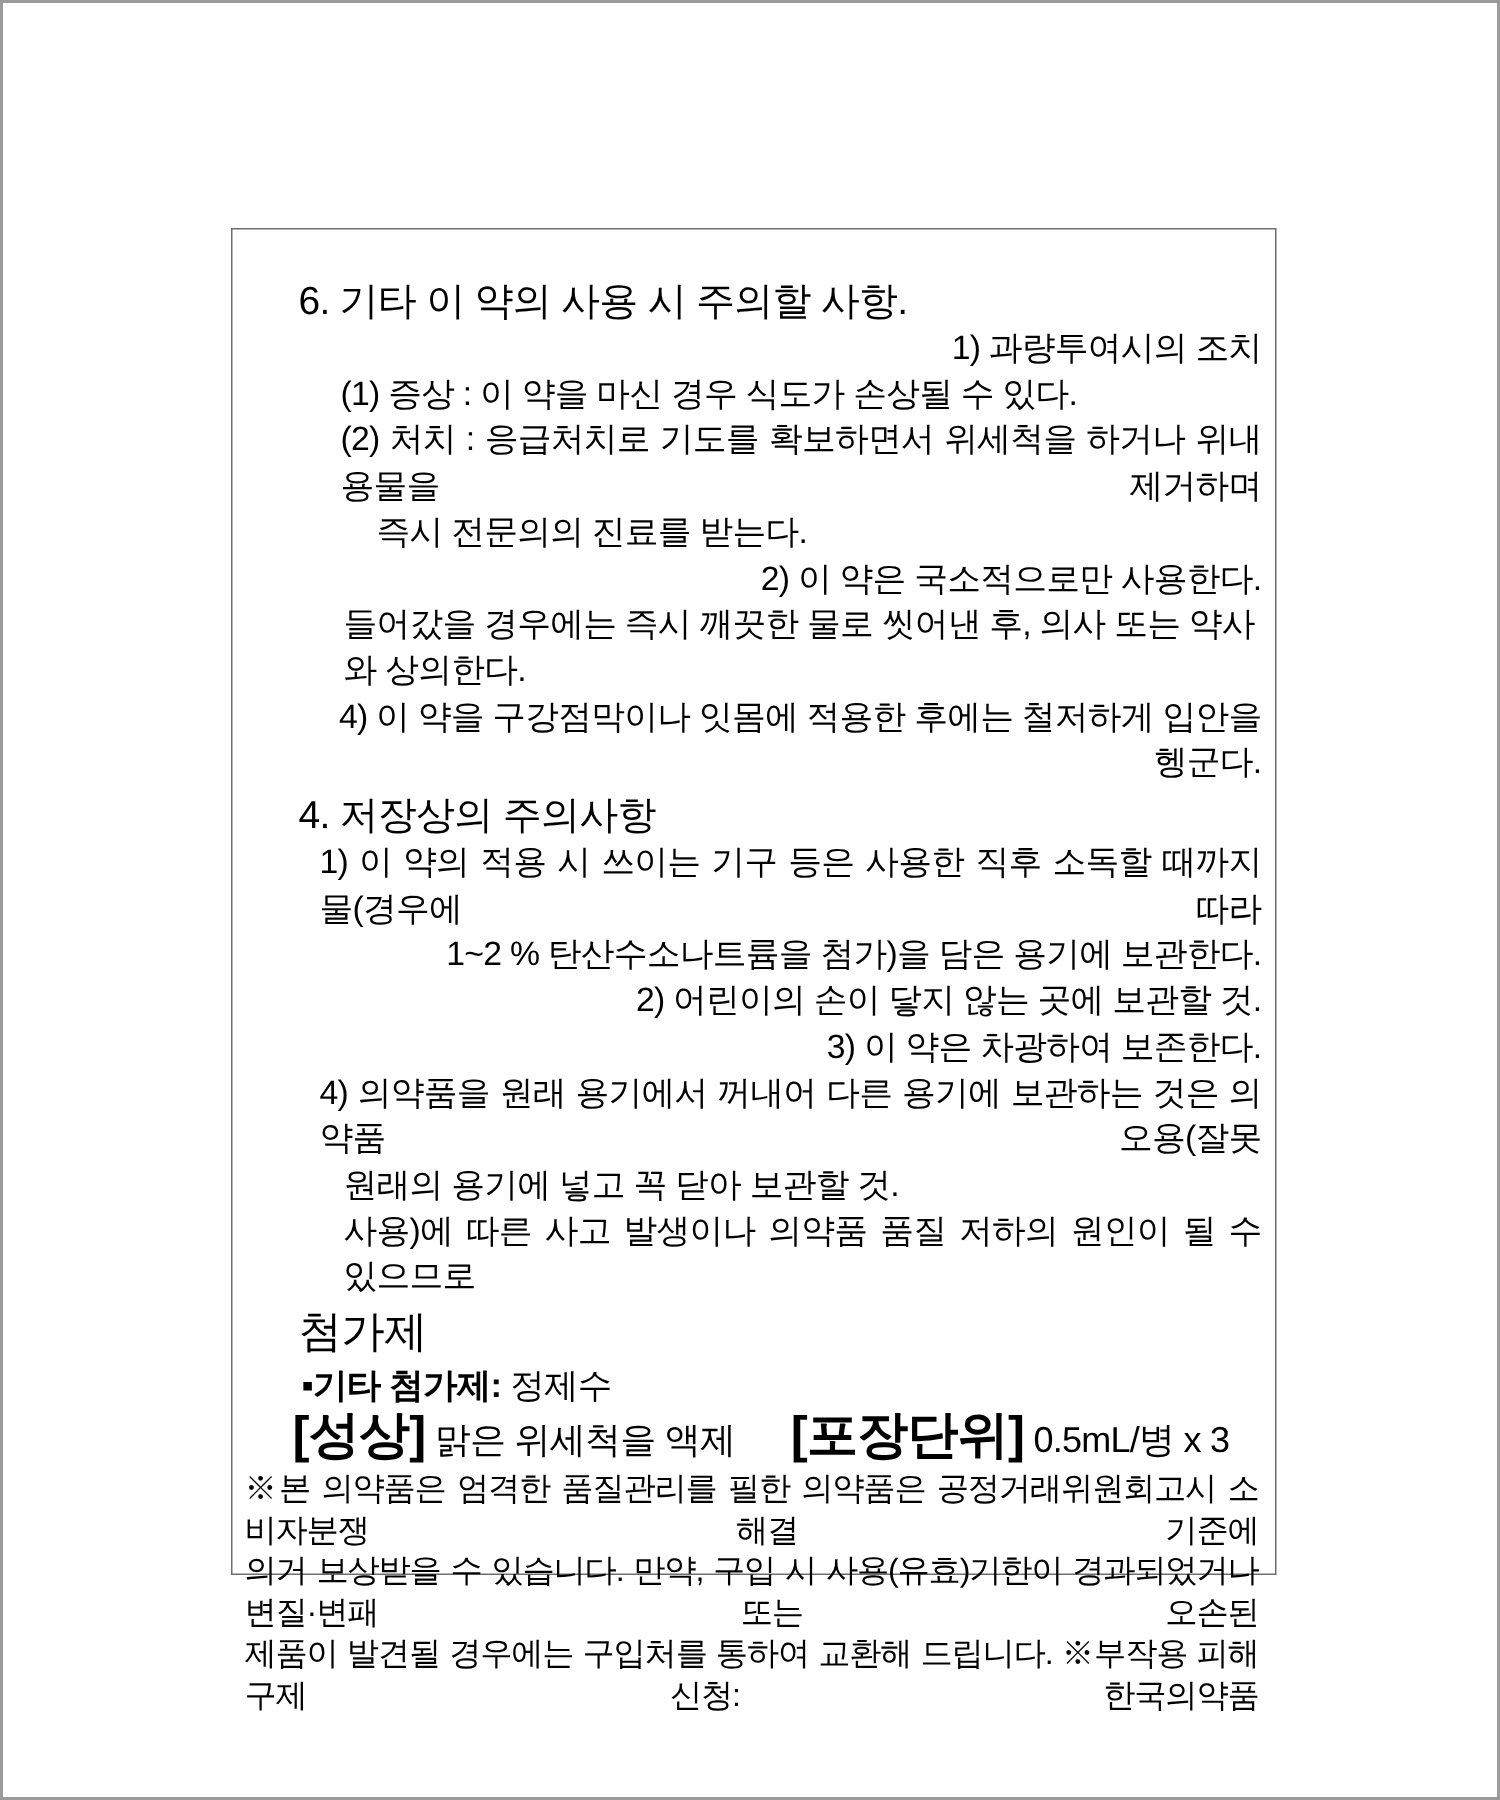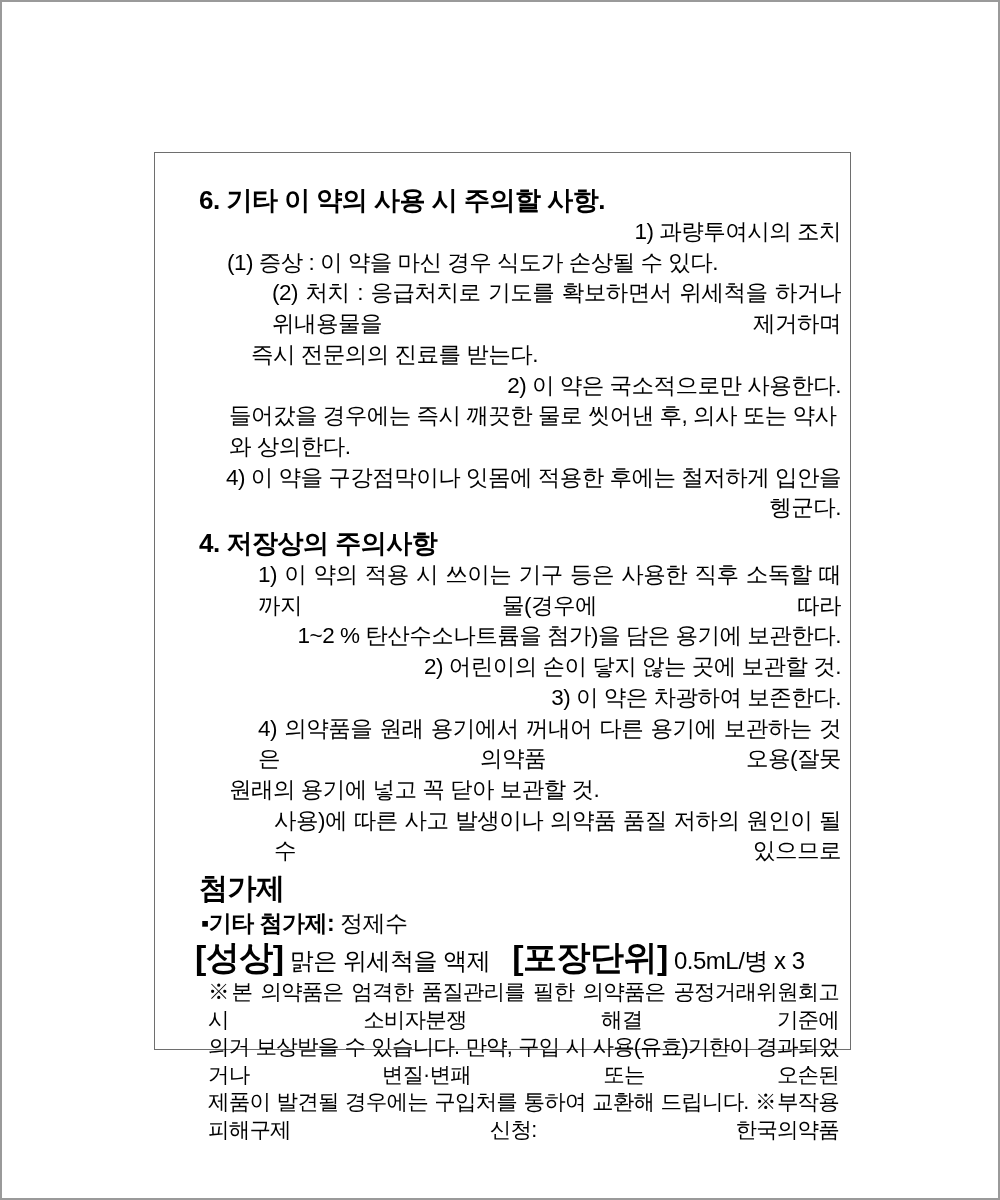--- a/index.html
+++ b/index.html
@@ -22,43 +22,43 @@
     height: 898px;
     box-sizing: border-box;
     border: 1.5px solid #6e6e6e;
     padding-top: 30px;
     background: #ffffff;
   }
   .line { color: #000; letter-spacing: -0.5px; white-space: normal; }
   .bold { font-weight: bold; }
 
   .heading {
-    font-size: 26px; font-weight: bold;
+    font-size: 26px; font-weight: normal;
     line-height: 34px; padding-left: 44px;
   }
   .title {
-    font-size: 29px; font-weight: bold;
+    font-size: 29px; font-weight: normal;
     line-height: 38px; padding-left: 44px;
   }
   .item      { font-size: 22.5px; line-height: 30.7px; padding-left: 58px; padding-right: 9px; text-align: right; }
   .item-cont { font-size: 22.5px; line-height: 30.7px; padding-left: 74px; padding-right: 9px; }
   .item-cont2{ font-size: 22.5px; line-height: 30.7px; padding-left: 84px; padding-right: 9px; text-align: right; }
   .sub       { font-size: 22.5px; line-height: 30.7px; padding-left: 72px; padding-right: 9px; }
   .sub-cont  { font-size: 22.5px; line-height: 30.7px; padding-left: 96px; padding-right: 9px; }
   .bullet    { font-size: 23px;   line-height: 32px;   padding-left: 46px; }
   .bullet .bold { letter-spacing: -0.5px; }
   .spec      { font-size: 24px;   line-height: 36px;   padding-left: 40px; }
   .spec .bold { font-size: 34px; }
-  .seg-gap   { margin-left: 22px; }
+  .seg-gap   { margin-left: 37px; }
   .fine {
     font-size: 21.5px; line-height: 27.6px;
     padding-left: 8px; padding-right: 11px;
     letter-spacing: -0.8px;
   }
-  .justify { text-align: justify; text-align-last: justify; margin-left: 45px; }
+  .justify { text-align: justify; text-align-last: justify; }
 </style>
 </head>
 <body>
 
 <div class="page">
   <div class="label-box">
       <div class="line heading">6. 기타 이 약의 사용 시 주의할 사항.</div>
       <div class="line item">1) 과량투여시의 조치</div>
       <div class="line sub">(1) 증상 : 이 약을 마신 경우 식도가 손상될 수 있다.</div>
       <div class="line sub justify">(2) 처치 : 응급처치로 기도를 확보하면서 위세척을 하거나 위내용물을 제거하며</div>

